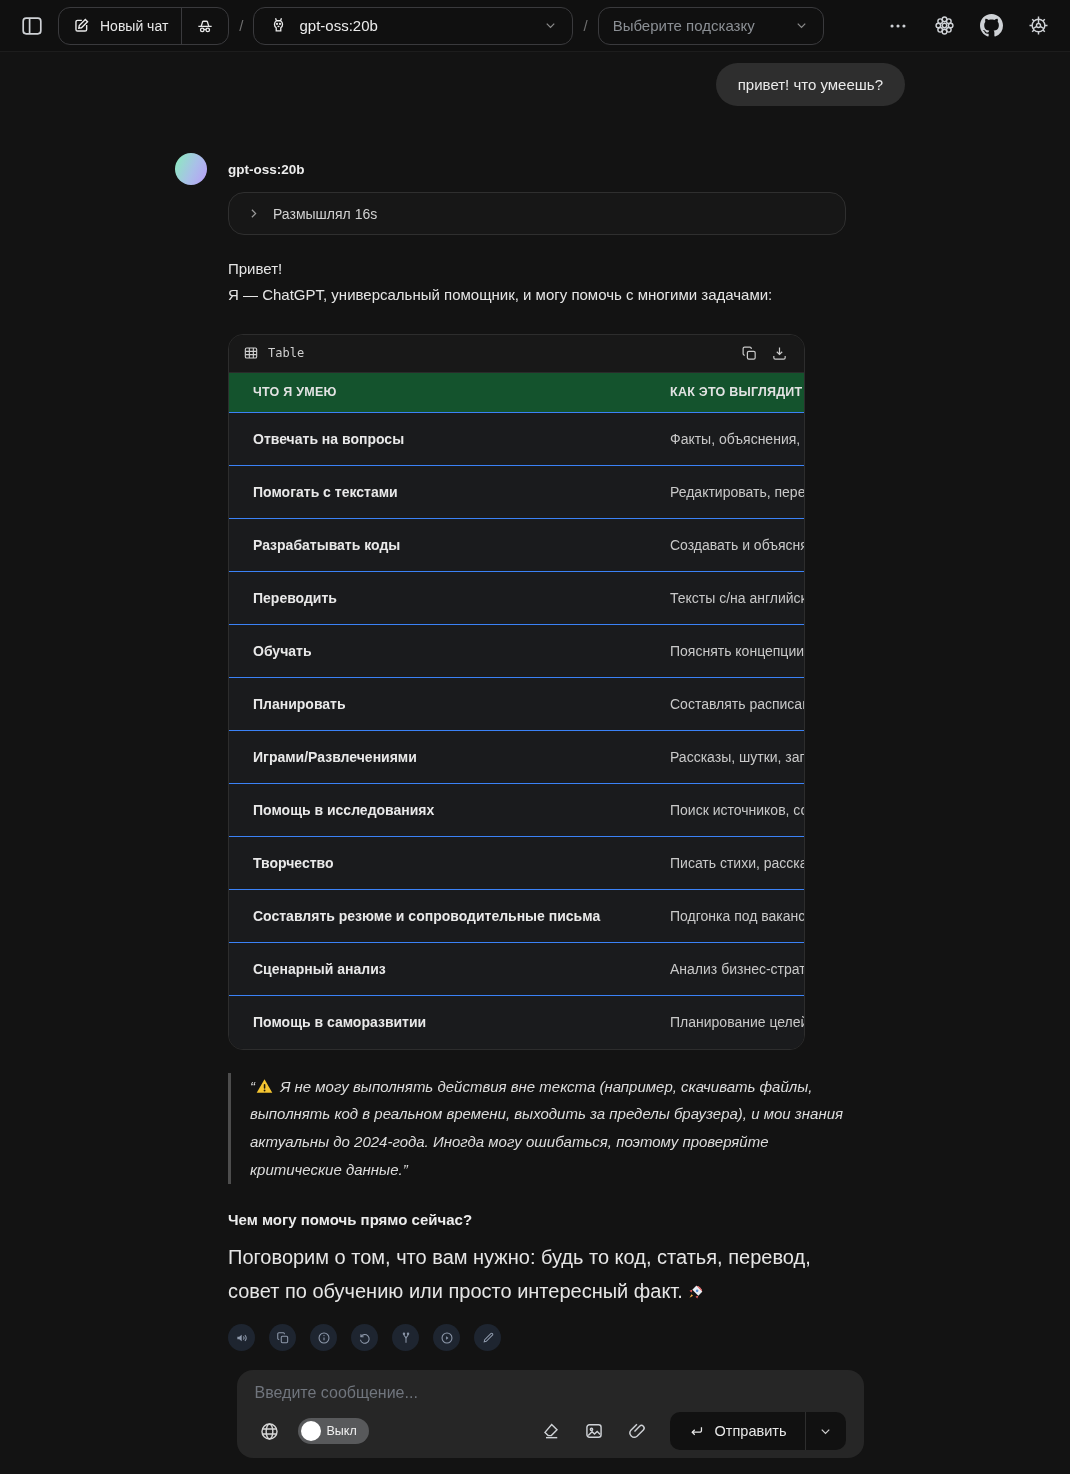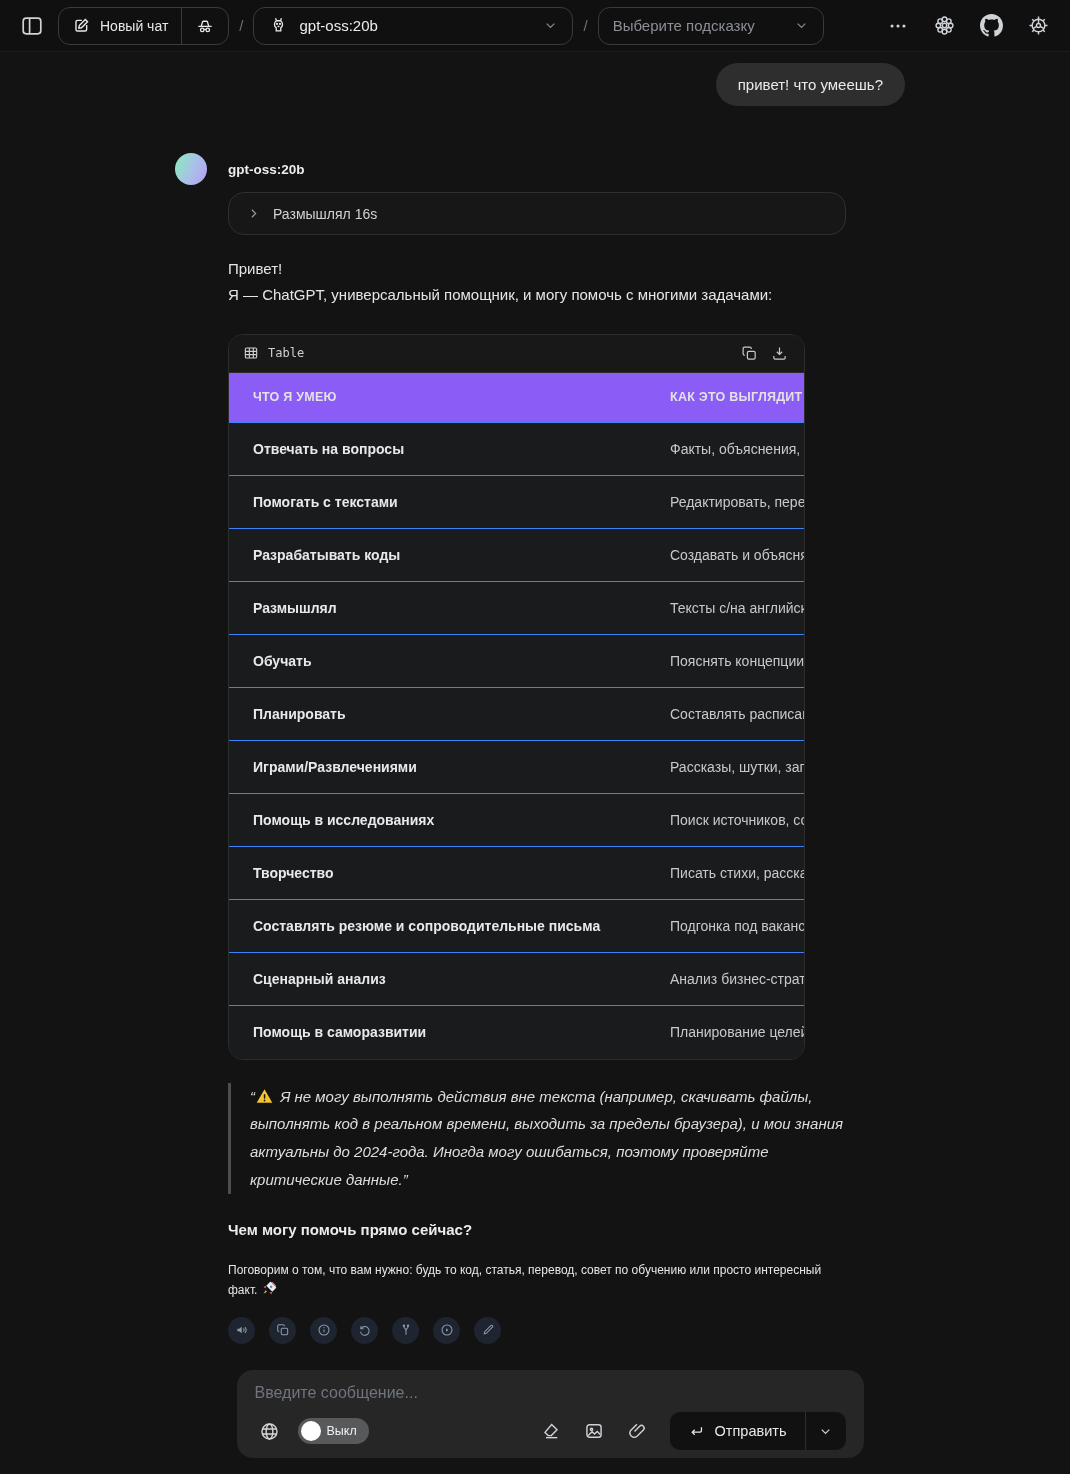--- a/index.html
+++ b/index.html
@@ -64,35 +64,35 @@
   .table-toolbar {
     height:38px; background:#181818; display:flex; align-items:center; gap:9px; padding:0 14px;
     border-bottom:1px solid #2a2a2a; color:#cfcfcf;
   }
   .table-toolbar .tlabel { font-family:"DejaVu Sans Mono",monospace; font-size:12px; color:#cfcfcf; }
   .table-toolbar .spacer { flex:1; }
   .table-toolbar .tbtn { background:none;border:none;color:#c9c9c9;cursor:pointer;padding:2px; }
   table.cap { width:100%; border-collapse:collapse; background:#1a1b1d; table-layout:fixed; }
   table.cap th, table.cap td { text-align:left; padding-left:24px; overflow:hidden; white-space:nowrap; }
   table.cap col.c1 { width:417px; }
-  table.cap thead tr { background:#8b5cf6; height:50px; }
+  table.cap thead tr { background:#14532d; height:40px; }
   table.cap th { font-size:12.5px; font-weight:bold; letter-spacing:.02em; color:#e3e3e3; }
   table.cap tbody tr { height:53px; border-top:1px solid #3b82f6; }
   table.cap td.k { font-size:14px; font-weight:bold; color:#e9e9e9; }
   table.cap td.v { font-size:14px; color:#c9c9c9; }
 
   
   .quote {
     margin-top:23px; border-left:3px solid #4d4d4d; padding-left:19px;
     font-style:italic; font-size:15px; line-height:1.85; color:#dddddd;
   }
   .warn { display:inline-block; vertical-align:-2px; margin:0 3px 0 1px; }
 
   .closing-h { margin-top:27px; font-size:15px; font-weight:bold; }
-  .closing-p { margin-top:22px; font-size:12px; line-height:1.72; color:#e6e6e6; }
+  .closing-p { margin-top:12px; font-size:20px; line-height:1.72; color:#e6e6e6; }
   .rocket { display:inline-block; vertical-align:-3px; margin-left:4px; }
 
   .actions { margin-top:16px; display:flex; gap:14px; }
   .act {
     width:27px; height:27px; border-radius:50%; background:#1e2530; border:none; cursor:pointer;
     display:flex; align-items:center; justify-content:center; color:#8e99ab;
   }
 
   
   .composer-wrap { flex:0 0 96px; display:flex; justify-content:center; }
@@ -306,21 +306,21 @@
                 </tr>
               <tr>
                   <td class="k">Помогать с текстами</td>
                   <td class="v">Редактировать, перефо</td>
                 </tr>
               <tr>
                   <td class="k">Разрабатывать коды</td>
                   <td class="v">Создавать и объяснять</td>
                 </tr>
               <tr>
-                  <td class="k">Размышлял</td>
+                  <td class="k">Переводить</td>
                   <td class="v">Тексты с/на английский</td>
                 </tr>
               <tr>
                   <td class="k">Обучать</td>
                   <td class="v">Пояснять концепции из</td>
                 </tr>
               <tr>
                   <td class="k">Планировать</td>
                   <td class="v">Составлять расписания</td>
                 </tr>

